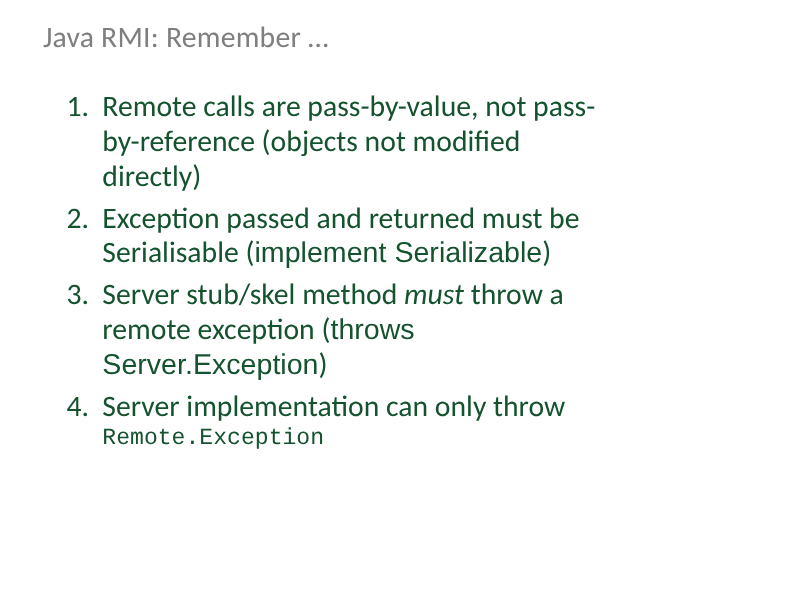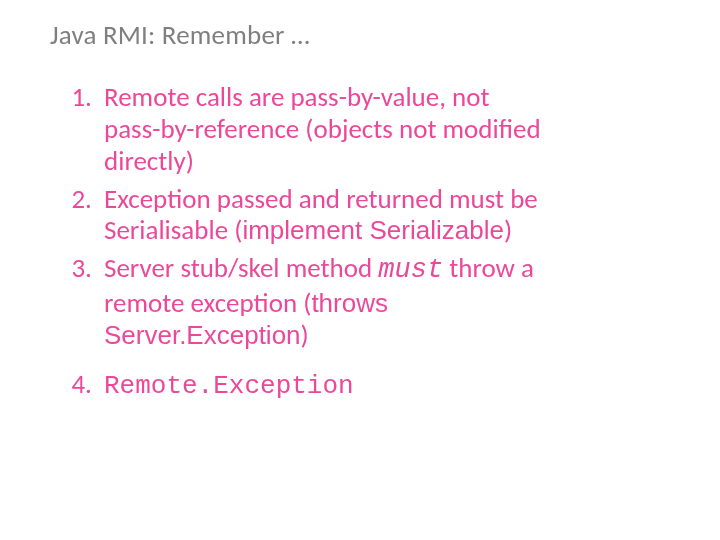--- a/index.html
+++ b/index.html
@@ -8,70 +8,70 @@
     width: 720px;
     height: 540px;
     background: #ffffff;
     font-family: Calibri, "Segoe UI", Arial, sans-serif;
     color: #000;
   }
   .slide {
     width: 592px;
     height: 540px;
     box-sizing: border-box;
-    padding: 18px 32px 0 48px;
+    padding: 18px 32px 0 37px;
     position: relative;
   }
   .title {
     font-size: 27px;
     font-weight: 400;
     color: #7f7f7f;
     letter-spacing: 0.2px;
     margin: 0 0 30px 2px;
   }
   ol.points {
     margin: 0;
     padding: 0 10px 0 50px;
     list-style: decimal;
     font-size: 27px;
     line-height: 1.18;
-    color: #ec4899;
+    color: #14532d;
   }
   ol.points li {
     margin: 0 0 6px 0;
     padding-left: 6px;
   }
   .code {
     font-family: Liberation Sans, sans-serif;
     font-size: 26px;
   }
   .ital {
     font-style: italic;
-    font-family: Liberation Mono, monospace;
   }
   .sub-code {
     display: block;
     font-family: "Courier New", Courier, monospace;
-    font-size: 26px;
-    margin-top: 17px;
+    font-size: 21px;
+    margin-top: 2px;
   }
 </style>
 </head>
 <body>
 
 <div class="slide">
   <h1 class="title">Java RMI: Remember …</h1>
 
   <ol class="points">
     <li>
       <span>Remote calls are pass-by-value, not pass-by-reference (objects not modified directly)</span>
     </li>
     <li>
       <span>Exception passed and returned must be Serialisable (</span><span class="code">implement Serializable</span><span>)</span>
     </li>
     <li>
       <span>Server stub/skel method </span><span class="ital">must</span><span> throw a remote exception (</span><span class="code">throws Server.Exception</span><span>)</span>
     </li>
     <li>
+      <span>Server implementation can only throw</span>
       <span class="sub-code">Remote.Exception</span>
     </li>
   </ol>
 </div>
 
 </body></html>

